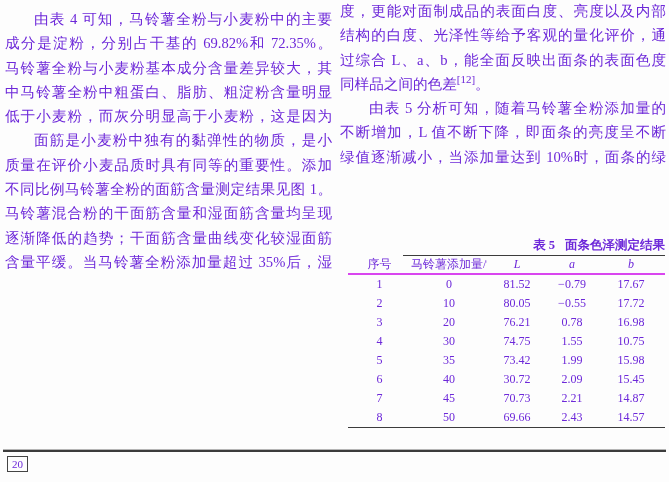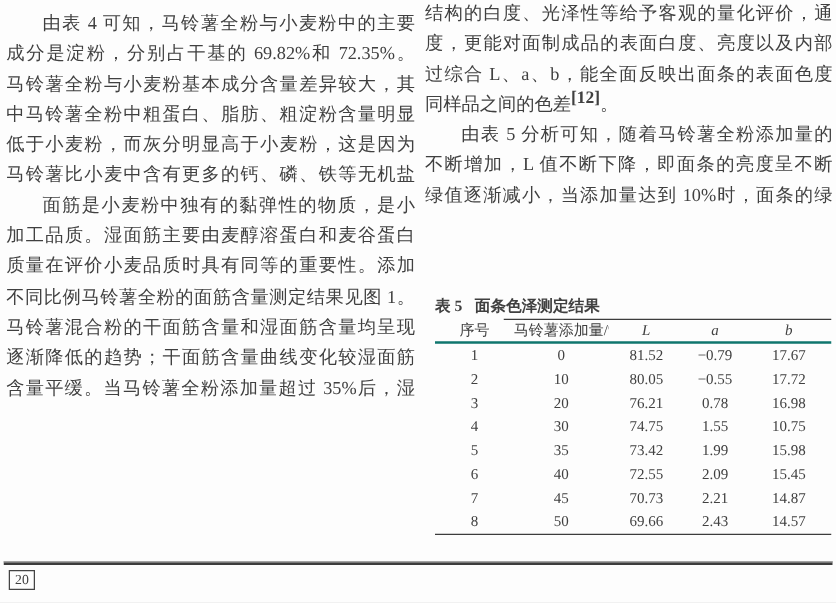--- a/index.html
+++ b/index.html
@@ -2,42 +2,42 @@
 <html><head>
 <meta charset="utf-8">
 <style>
   html, body { margin: 0; padding: 0; background: #e8e8e8; }
   .page {
     position: relative;
     width: 669px; height: 482px;
     background: #fdfdfd;
     overflow: hidden;
     font-family: "Liberation Serif", "DejaVu Serif", serif;
-    color: #404040;
+    color: #6d28d9;
   }
   .col {
     position: absolute;
     font-size: 14.6px;
     line-height: 24.3px;
   }
   .col-left  { left: 5px;  top: 7px;  width: 327px; }
   .col-right { left: 340px; top: -1px; width: 326px; }
   .line { height: 24.3px; overflow: hidden; white-space: normal; }
   .j { text-align: justify; text-align-last: justify; }
   .ind { padding-left: 29px; }
   .ind.j { text-align-last: justify; }
   .heading { font-weight: bold; letter-spacing: 0.2px; }
-  sup.ref { font-size: 14px; vertical-align: super; line-height: 0; font-weight: bold; }
+  sup.ref { font-size: 11px; vertical-align: super; line-height: 0; }
 
   
   .t5 { position: absolute; left: 348px; top: 236px; width: 317px; font-size: 12px; }
-  .t5-caption { height: 19px; line-height: 19px; text-align: left; font-weight: bold; font-size: 12.5px; }
+  .t5-caption { height: 19px; line-height: 19px; text-align: right; font-weight: bold; font-size: 12.5px; }
   .t5-caption .cap-label { margin-right: 10px; }
   .t5-toprule { height: 0; border-top: 1.5px solid #3c3c3c; margin-left: 55px; }
-  .t5-header { display: flex; align-items: center; height: 16.5px; border-bottom: 2px solid #0f766e; }
+  .t5-header { display: flex; align-items: center; height: 16.5px; border-bottom: 2px solid #d946ef; }
   .t5-body { border-bottom: 1.5px solid #3c3c3c; }
   .t5-row { display: flex; align-items: center; height: 19.1px; }
   .tc { text-align: center; overflow: hidden; white-space: nowrap; }
   .c1 { width: 63px; } .c2 { width: 76px; } .c3 { width: 60px; }
   .c4 { width: 50px; } .c5 { width: 68px; }
   .it { font-style: italic; font-family: "Liberation Serif", serif; }
 
   
   .foot-rule { position: absolute; left: 3px; width: 663px; top: 449px; height: 2px;
                background: #3c3c3c; border-top: 1px solid #b5b5b5; }
@@ -49,33 +49,31 @@
 <body>
 
 <div class="page">
 
   <div class="col col-left">
     <div class="line ind j">由表 4 可知，马铃薯全粉与小麦粉中的主要</div>
     <div class="line j">成分是淀粉，分别占干基的 69.82%和 72.35%。</div>
     <div class="line j">马铃薯全粉与小麦粉基本成分含量差异较大，其</div>
     <div class="line j">中马铃薯全粉中粗蛋白、脂肪、粗淀粉含量明显</div>
     <div class="line j">低于小麦粉，而灰分明显高于小麦粉，这是因为</div>
-    <div class="line j">马铃薯比小麦中含有更多的钙、磷、铁等无机盐</div>
     <div class="line ind j">面筋是小麦粉中独有的黏弹性的物质，是小</div>
-    <div class="line j">加工品质。湿面筋主要由麦醇溶蛋白和麦谷蛋白</div>
     <div class="line j">质量在评价小麦品质时具有同等的重要性。添加</div>
     <div class="line j">不同比例马铃薯全粉的面筋含量测定结果见图 1。</div>
     <div class="line j">马铃薯混合粉的干面筋含量和湿面筋含量均呈现</div>
     <div class="line j">逐渐降低的趋势；干面筋含量曲线变化较湿面筋</div>
     <div class="line j">含量平缓。当马铃薯全粉添加量超过 35%后，湿</div>
   </div>
 
   <div class="col col-right">
+    <div class="line j">度，更能对面制成品的表面白度、亮度以及内部</div>
     <div class="line j">结构的白度、光泽性等给予客观的量化评价，通</div>
-    <div class="line j">度，更能对面制成品的表面白度、亮度以及内部</div>
     <div class="line j">过综合 L、a、b，能全面反映出面条的表面色度</div>
     <div class="line"><span>同样品之间的色差</span><sup class="ref">[12]</sup><span>。</span></div>
     <div class="line ind j">由表 5 分析可知，随着马铃薯全粉添加量的</div>
     <div class="line j">不断增加，L 值不断下降，即面条的亮度呈不断</div>
     <div class="line j">绿值逐渐减小，当添加量达到 10%时，面条的绿</div>
   </div>
 
   <div class="t5">
     <div class="t5-caption">
       <span class="cap-label">表 5</span><span>面条色泽测定结果</span>
@@ -120,21 +118,21 @@
       <div class="t5-row">
         <div class="tc c1">5</div>
         <div class="tc c2">35</div>
         <div class="tc c3">73.42</div>
         <div class="tc c4">1.99</div>
         <div class="tc c5">15.98</div>
       </div>
       <div class="t5-row">
         <div class="tc c1">6</div>
         <div class="tc c2">40</div>
-        <div class="tc c3">72.55</div>
+        <div class="tc c3">30.72</div>
         <div class="tc c4">2.09</div>
         <div class="tc c5">15.45</div>
       </div>
       <div class="t5-row">
         <div class="tc c1">7</div>
         <div class="tc c2">45</div>
         <div class="tc c3">70.73</div>
         <div class="tc c4">2.21</div>
         <div class="tc c5">14.87</div>
       </div>

